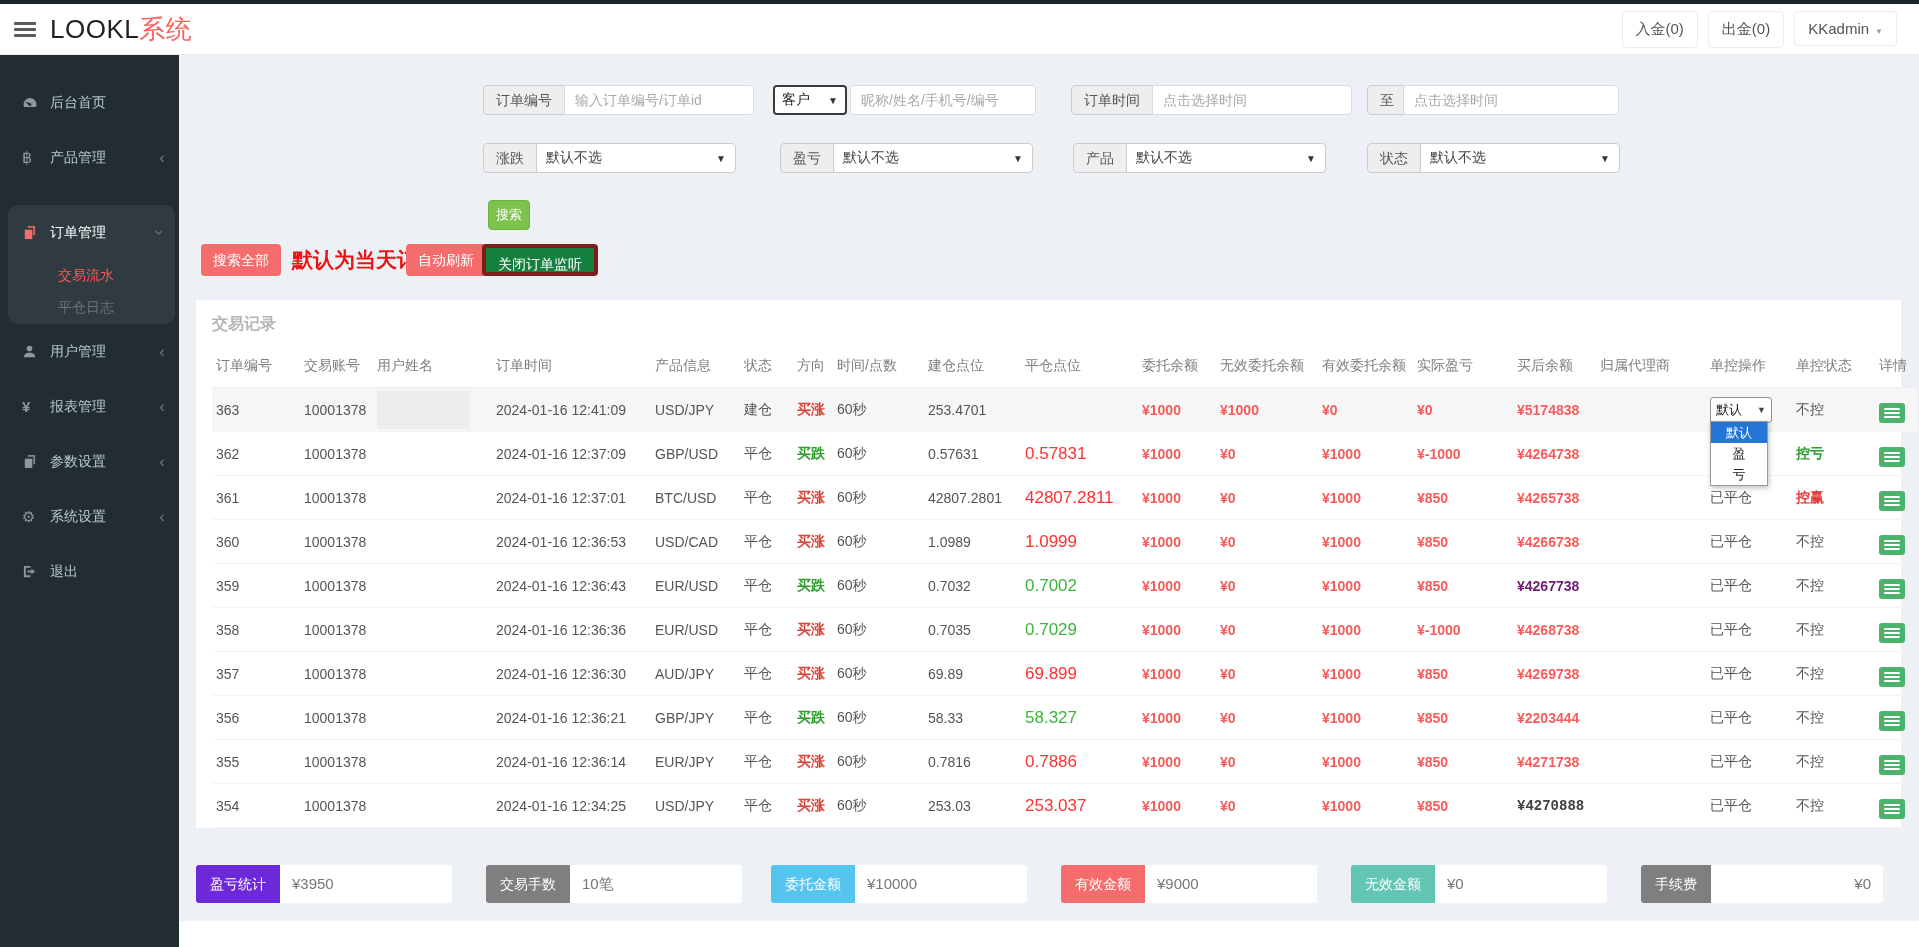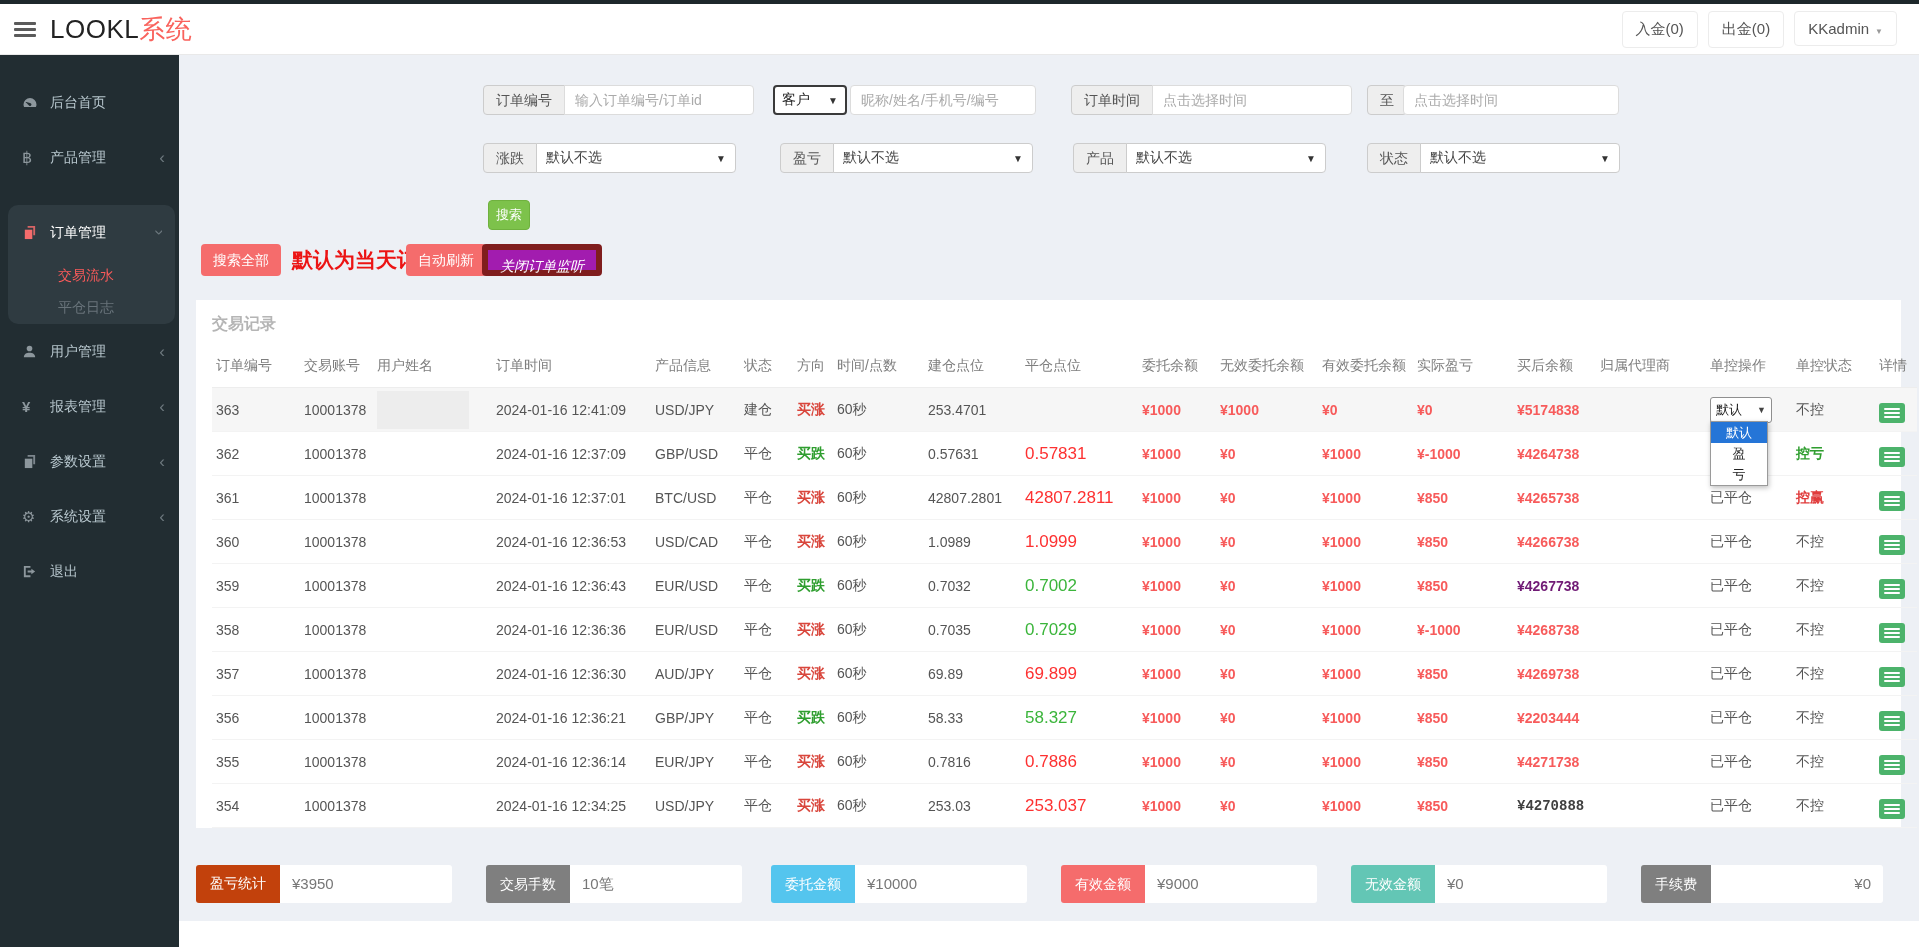--- a/index.html
+++ b/index.html
@@ -53,21 +53,21 @@
   .cust-select .sel-caret, .fselect .sel-caret { font-size:10px; color:#333; }
   .fselect { width:200px; display:flex; justify-content:space-between; align-items:center;
     border:1px solid #ccc; background:#fff; margin-left:-1px; border-radius:0 4px 4px 0;
     padding:0 9px; font-size:14px; color:#444; cursor:pointer; }
 
   .abtn { position:absolute; height:32px; line-height:32px; border-radius:4px; font-size:14px;
     color:#fff; padding:0 12px; border:none; cursor:pointer; white-space:nowrap; }
   .search-btn { top:145px; left:309px; height:30px; line-height:28px; padding:0 7px; font-size:13px;
     background:#7dc24b; border:1px solid #6fb13e; }
   .btn-red { background:#f56c6c; }
-  .btn-darkgreen { background:#a21caf; border:6px solid #7f1d1d;font-style:italic; }
+  .btn-darkgreen { background:#15803d; border:4px solid #7f1d1d; }
   .today-note { position:absolute; top:189px; left:113px; line-height:32px; color:#ec1313;
     font-weight:700; font-size:21px; white-space:nowrap; }
 
   
   .panel { position:absolute; left:17px; top:245px; width:1705px; background:#fff; padding:14px 16px 0; }
   .panel-title { font-size:16px; color:#b5b5b5;font-weight:bold; }
   table { width:100%; table-layout:fixed; border-collapse:collapse; margin-top:12px; }
   th { font-size:14px; color:#7e7e7e; font-weight:400; text-align:left; padding:10px 4px 12px;
     border-bottom:1px solid #ededed; white-space:nowrap; overflow:hidden; }
   td { font-size:14px; color:#555; height:44px; padding:0 4px; border-bottom:1px solid #f3f3f3;
@@ -562,21 +562,21 @@
                 <i></i>
                 <i></i>
               </button></td>
           </tr>
         </tbody>
     </table>
   </div>
 
   <div id="summary">
       <div class="sum-group" style="left: 17px;">
-        <div class="sum-label" style="background: #c2410c; font-family: Liberation Mono, monospace;">盈亏统计</div>
+        <div class="sum-label" style="background: #6d28d9;">盈亏统计</div>
         <div class="sum-value">¥3950</div>
       </div>
       <div class="sum-group" style="left: 307px;">
         <div class="sum-label" style="background: rgb(127, 127, 127);">交易手数</div>
         <div class="sum-value">10笔</div>
       </div>
       <div class="sum-group" style="left: 592px;">
         <div class="sum-label" style="background: rgb(84, 197, 238);">委托金额</div>
         <div class="sum-value">¥10000</div>
       </div>

